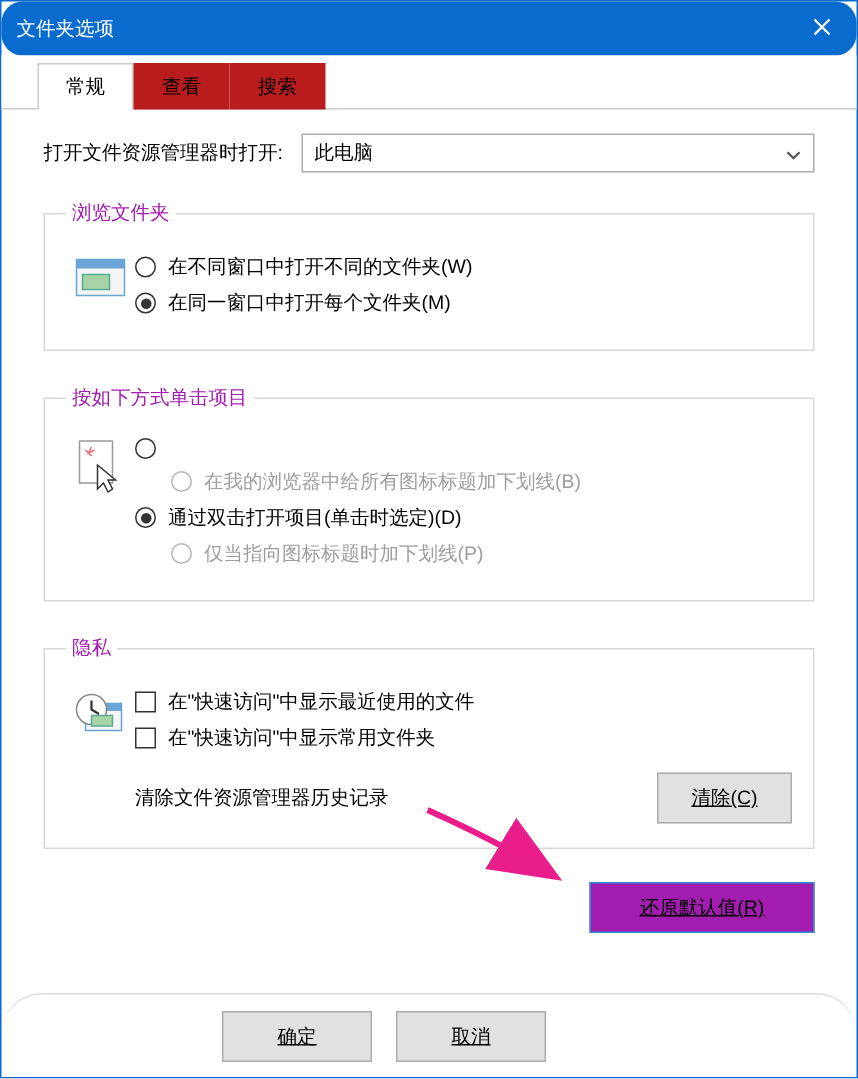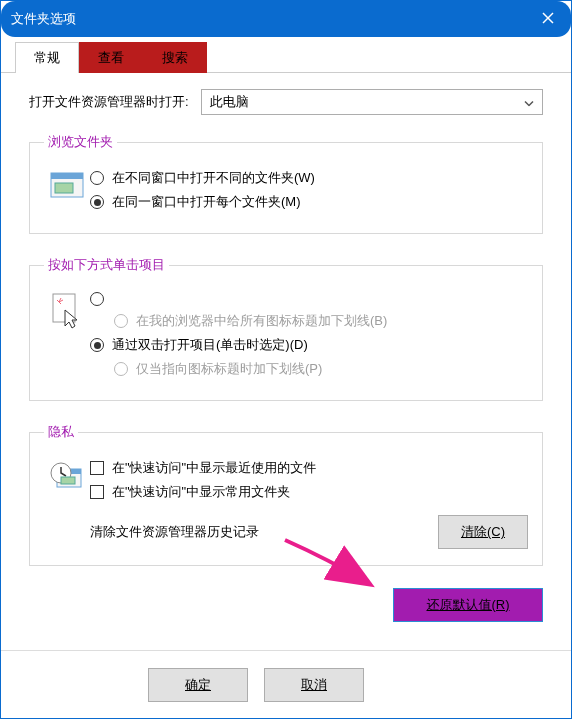--- a/index.html
+++ b/index.html
@@ -2,21 +2,21 @@
 <html><head>
 <meta charset="utf-8">
 <style>
 * { box-sizing: border-box; margin: 0; padding: 0; font-family: "Microsoft YaHei", "Segoe UI", sans-serif; font-size: 13px; }
 body { background: #fff; width: 572px; height: 719px; position: relative; }
 .dialog { width: 572px; height: 719px; background: #fff; border: 1px solid #0a6bcf; display: flex; flex-direction: column; }
 .titlebar { height: 36px; background: #0a6bcf; color: #fff; display: flex; align-items: center; padding: 0 0 0 10px; font-size: 15px; border-radius: 14px; }
 .titlebar .title { flex: 1; }
 .close-btn { width: 46px; height: 36px; display: flex; align-items: center; justify-content: center; cursor: pointer; }
 .close-btn svg { width: 12px; height: 12px; stroke: #fff; stroke-width: 1.5; }
-.tabs { display: flex; padding: 4px 0 0 14px; background: #fff; border-bottom: 1px solid #ccc; position: relative; }
+.tabs { display: flex; padding: 4px 0 0 24px; background: #fff; border-bottom: 1px solid #ccc; position: relative; }
 .tab { padding: 6px 18px; border: 1px solid transparent; border-bottom: none; cursor: pointer; position: relative; top: 1px; background: #b91c1c; }
 .tab.active { border-color: #ccc; background: #fff; }
 .tab.active::after { content: ""; position: absolute; left: 0; right: 0; bottom: -1px; height: 2px; background: #fff; }
 .tab-content { flex: 1; padding: 16px 28px 12px 28px; position: relative; }
 .row1 { display: flex; align-items: center; margin-bottom: 18px; }
 .row1 label { margin-right: 12px; }
 .combo { flex: 1; height: 26px; border: 1px solid #adadad; background: #fff; display: flex; align-items: center; padding: 0 8px; position: relative; cursor: pointer; }
 .combo .chevron { position: absolute; right: 8px; top: 50%; transform: translateY(-50%); }
 .combo .chevron svg { width: 10px; height: 6px; }
 fieldset { border: 1px solid #d8d8d8; padding: 12px 14px 16px 14px; margin-bottom: 22px; position: relative; }
@@ -29,21 +29,21 @@
 .radio.checked::after { content: ""; width: 7px; height: 7px; background: #333; border-radius: 50%; }
 .radio.disabled { border-color: #b8b8b8; }
 .sub-row { margin-left: 24px; color: #9e9e9e; }
 .sub-row .radio { border-color: #b8b8b8; }
 .check-row { display: flex; align-items: center; margin: 6px 0; cursor: pointer; }
 .checkbox { width: 14px; height: 14px; border: 1px solid #333; margin-right: 8px; flex-shrink: 0; }
 .clear-row { display: flex; align-items: center; justify-content: space-between; margin-top: 14px; }
 .btn { min-width: 90px; height: 28px; border: 1px solid #adadad; background: #e1e1e1; display: flex; align-items: center; justify-content: center; cursor: pointer; padding: 16px 14px; text-decoration: underline; }
 .btn.highlight { background: #a21caf; border-color: #2a8dd4; min-width: 150px; height: 32px; }
 .restore-row { display: flex; justify-content: flex-end; margin-top: 20px; position: relative; }
-.footer { height: 68px; border-top: 1px solid #ddd; display: flex; align-items: center; justify-content: center; gap: 16px; padding-right: 60px; }
+.footer { height: 56px; border-top: 1px solid #ddd; display: flex; align-items: center; justify-content: center; gap: 16px; padding-right: 60px; border-radius: 27px; }
 .footer .btn { min-width: 100px; height: 30px; }
 .arrow { position: absolute; left: 280px; top: 535px; pointer-events: none; }
 .arrow svg { width: 100px; height: 60px; }
 .folder-icon svg, .cursor-icon svg, .clock-icon svg { width: 40px; height: 40px; }
 </style>
 </head>
 <body>
 
 <div class="dialog">
   <div class="titlebar">

